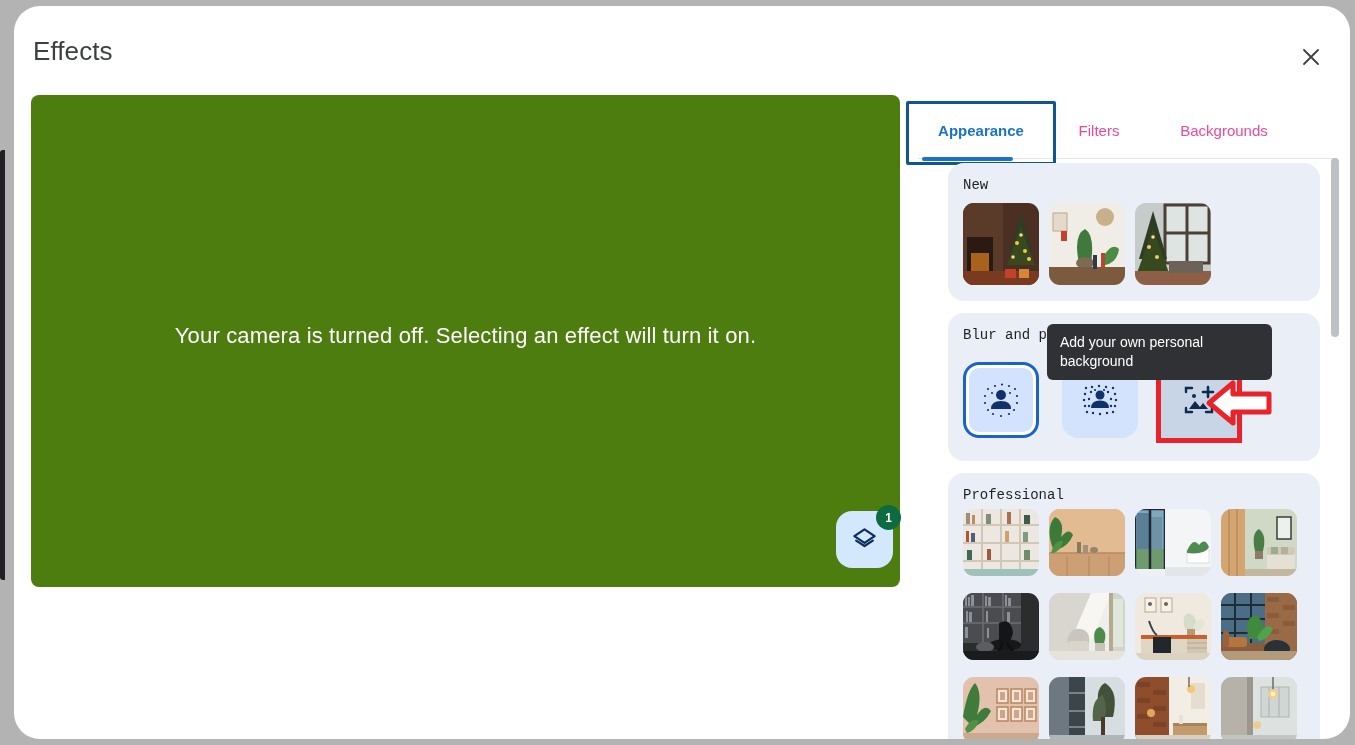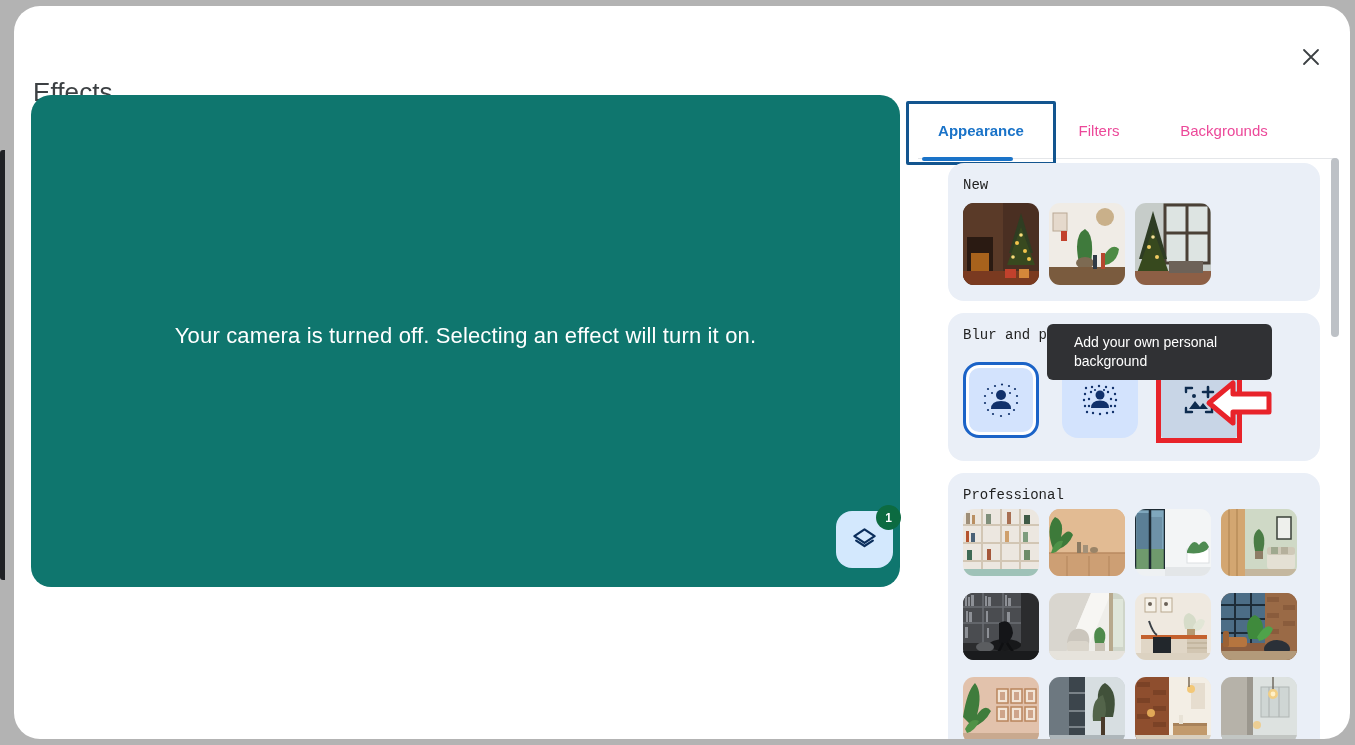--- a/index.html
+++ b/index.html
@@ -20,37 +20,37 @@
     position: absolute; left: 14px; top: 6px;
     width: 1336px; height: 733px;
     background: #ffffff;
     border-radius: 26px;
     overflow: hidden;
   }
 
   
   .dlg-title {
     position: absolute; left: 19px; top: 30px;
-    font-size: 26px; color: #3c4043; letter-spacing: .1px; margin-top: 41px;
+    font-size: 26px; color: #3c4043; letter-spacing: .1px;
   }
   .close-btn {
     position: absolute; left: 1277px; top: 31px;
     width: 40px; height: 40px;
     display: flex; align-items: center; justify-content: center;
     border-radius: 50%; cursor: pointer; background: transparent;
     border: none;
   }
   .close-btn svg { display: block; }
 
   
   .preview {
     position: absolute; left: 17px; top: 89px;
     width: 869px; height: 492px;
-    background: #0f766e;
-    border-radius: 20px;
+    background: #4d7c0f;
+    border-radius: 8px;
   }
   .preview-msg {
     position: absolute; left: 0; right: 0; top: 228px;
     text-align: center;
     color: #ffffff; font-size: 22px; letter-spacing: .15px;
   }
   .layers-btn {
     position: absolute; left: 805px; top: 416px;
     width: 57px; height: 57px;
     background: #d3e8fd; border-radius: 16px;
@@ -139,21 +139,21 @@
     cursor: pointer; border: none; padding: 0;
   }
   .addbtn-ring {
     position: absolute; left: 208px; top: 44px;
     width: 86px; height: 86px;
     border: 5px solid #e8232a; pointer-events: none;
   }
 
   .tooltip {
     position: absolute; left: 1047px; top: 324px;
-    width: 225px; padding: 9px 27px;
+    width: 225px; padding: 9px 13px;
     background: #303134; color: #ffffff;
     border-radius: 6px; font-size: 14px; line-height: 19px;
     z-index: 40;
   }
 
   .arrow { position: absolute; left: 1205px; top: 375px; z-index: 30; }
 
   .grid4 { position: absolute; left: 15px; top: 36px; }
   .pt {
     position: absolute; width: 76px; height: 67px;

